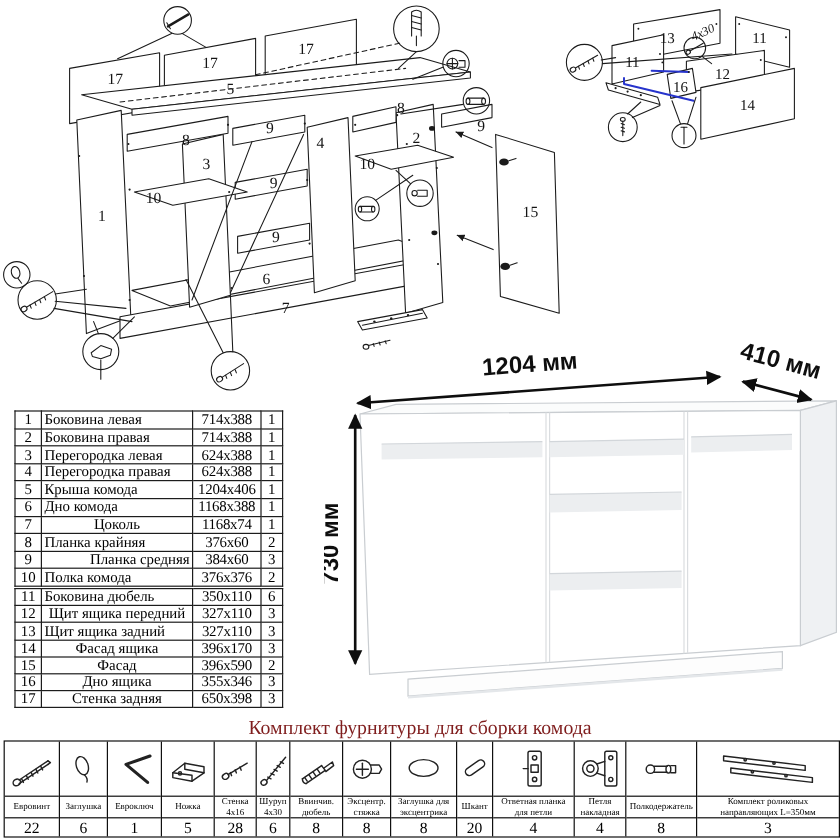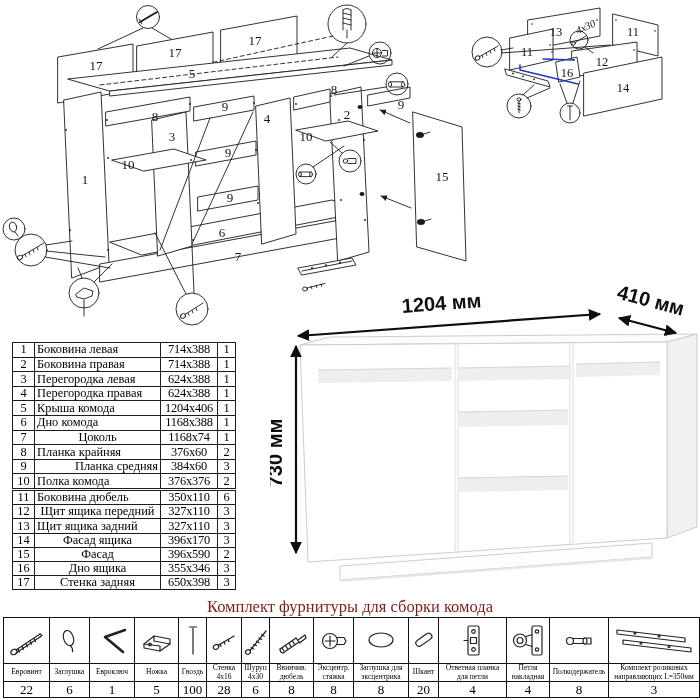--- a/index.html
+++ b/index.html
@@ -541,30 +541,20 @@
         <svg width="40" height="44" viewBox="0 0 40 44">
             <path d="M7,25 L17,17 L33,20 L33,25 L23,32 L7,29 Z"></path>
             <path d="M17,17 L17,22 L33,25"></path>
             <path d="M7,25 L23,27 L23,32"></path>
             <circle cx="13" cy="25.5" r="1.3"></circle>
           </svg>
       </div>
       <div class="hw-label">Ножка</div>
       <div class="hw-qty">5</div>
     </div>
-    <div class="hw-col" style="width:28px">
-      <div class="hw-icon">
-        <svg width="26" height="44" viewBox="0 0 26 44">
-            <line x1="13" y1="9" x2="13" y2="35"></line>
-            <line x1="9.5" y1="8" x2="16.5" y2="8"></line>
-          </svg>
-      </div>
-      <div class="hw-label">Гвоздь</div>
-      <div class="hw-qty">100</div>
-    </div>
     <div class="hw-col" style="width:35px">
       <div class="hw-icon">
         <svg width="34" height="44" viewBox="0 0 34 44">
             <ellipse cx="9" cy="28" rx="2.8" ry="2.3" transform="rotate(-30 9 28)"></ellipse>
             <path d="M11,26.5 L27,17"></path>
             <path d="M13,24.8 l1,2.6 M17,22.5 l1,2.6 M21,20.2 l1,2.6"></path>
           </svg>
       </div>
       <div class="hw-label">Стенка 4х16</div>
       <div class="hw-qty">28</div>

